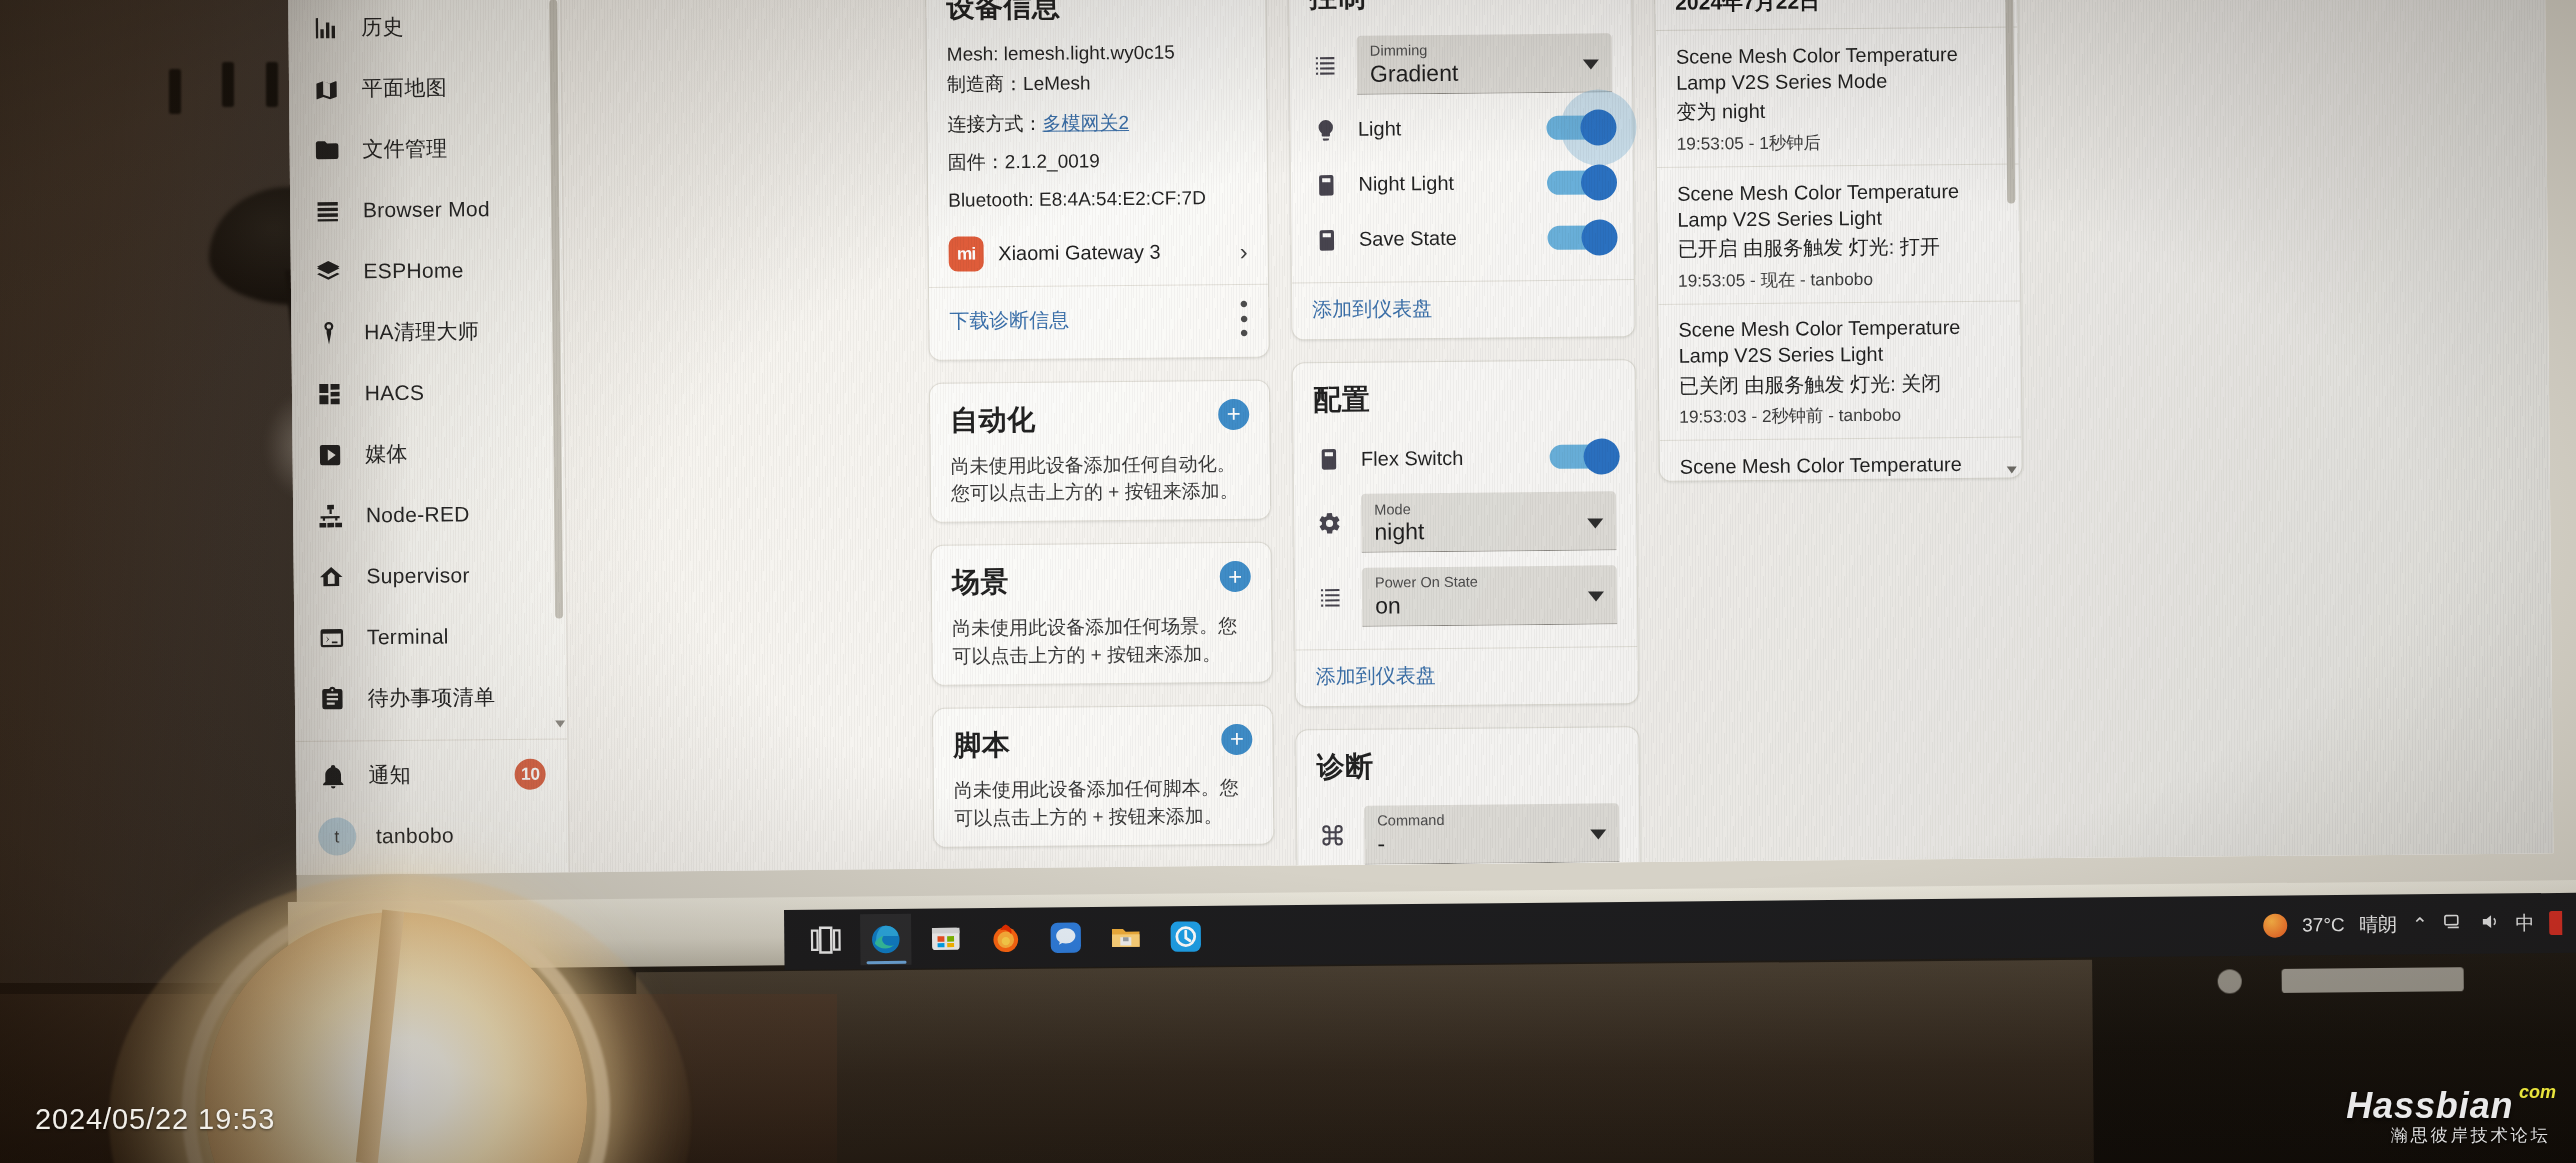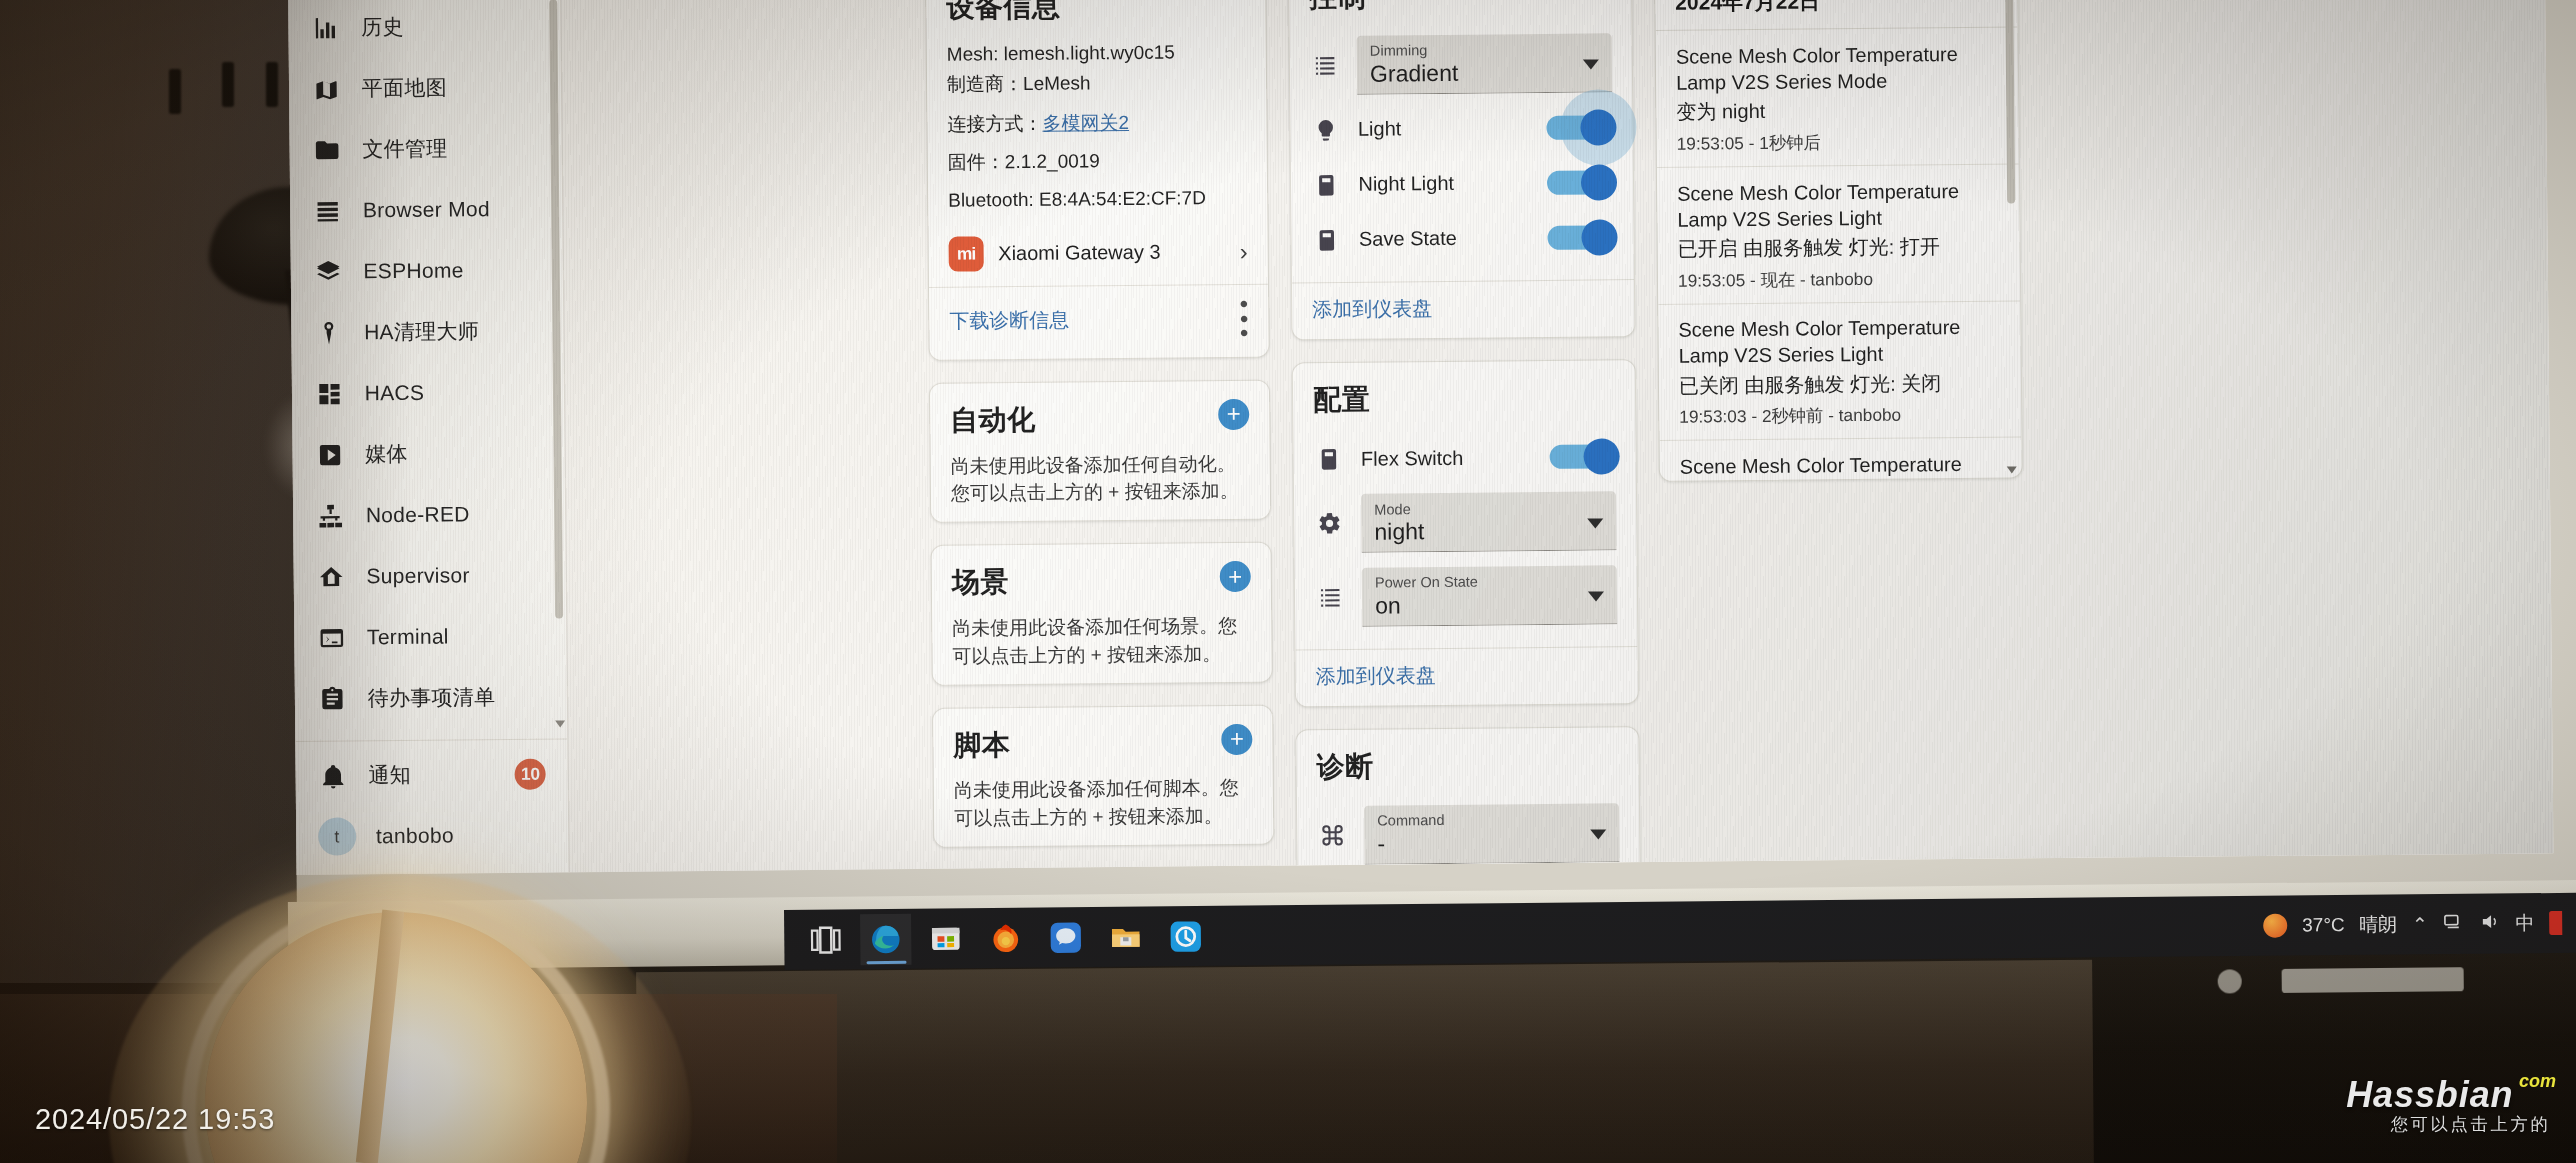--- a/index.html
+++ b/index.html
@@ -326,21 +326,21 @@
     z-index: 55; transform: rotate(-0.5deg);
   }
 
   
   .ts-left {
     position: absolute; left: 35px; bottom: 27px; z-index: 120;
     color: #f2efe9; font-size: 29px; letter-spacing: 0.9px;
     text-shadow: 0 0.9px 2.7px rgba(0,0,0,.55);
   }
   .watermark {
-    position: absolute; right: 25.5px; bottom: 30px; z-index: 120;
+    position: absolute; right: 25.5px; bottom: 19px; z-index: 120;
     text-align: right; line-height: 1;
   }
   .wm-main {
     color: #e9e9e9; font-size: 36px; font-weight: 700; font-style: italic;
     letter-spacing: 0.9px; text-shadow: 0 1.8px 3.6px rgba(0,0,0,.6);
   }
   .wm-com {
     color: #e9e43c; font-size: 18px; font-weight: 700; font-style: italic;
     position: relative; top: -20px; left: 5.5px;
   }
@@ -821,17 +821,17 @@
   <div class="lamp-glow"></div>
   <div class="lamp-rim"></div>
   <div class="lamp-body"></div>
   <div class="lamp-bar"></div>
 
   <div class="photo-vignette"></div>
 
   <div class="ts-left">2024/05/22 19:53</div>
   <div class="watermark">
     <span class="wm-main">Hassbian</span><span class="wm-com">com</span>
-    <div class="wm-sub">您可以点击上方的</div>
+    <div class="wm-sub">瀚思彼岸技术论坛</div>
   </div>
 
 </div>
 
 
 </body></html>

